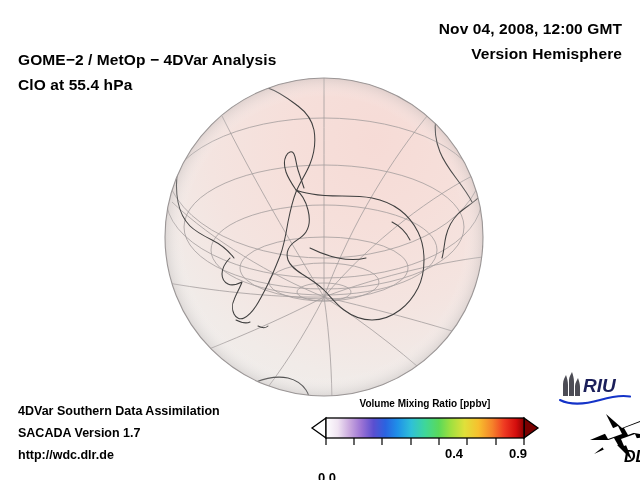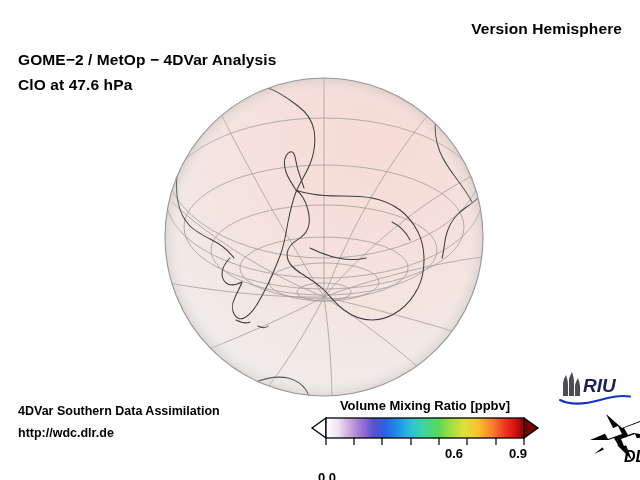--- a/index.html
+++ b/index.html
@@ -75,21 +75,21 @@
     top: 398px;
     width: 240px;
     height: 76px;
   }
   #colorbar-title {
     position: absolute;
     left: 0;
     top: 0;
     width: 240px;
     text-align: center;
-    font-size: 13px;
+    font-size: 10px;
     font-weight: bold;
     white-space: nowrap;
   }
   #colorbar-graphic {
     position: absolute;
     left: 0;
     top: 18px;
   }
   #colorbar-ticklabels {
     position: absolute;
@@ -118,24 +118,25 @@
     left: 588px;
     top: 412px;
     font-style: italic;
   }
 </style>
 </head>
 <body>
 
 <div id="header-left">
   <div class="hdr-line">GOME−2 / MetOp − 4DVar Analysis</div>
-  <div class="hdr-line">ClO at 47.6 hPa</div>
+  <div class="hdr-line">ClO at 55.4 hPa</div>
 </div>
 
 <div id="header-right">
+  <div class="hdr-line">Nov 04, 2008, 12:00 GMT</div>
   <div class="hdr-line">Version Hemisphere</div>
 </div>
 
 <div id="globe-panel">
   <svg id="globe-svg" width="640" height="340" viewBox="0 0 640 340">
     <defs>
       <clipPath id="globeClip">
         <circle cx="324" cy="167" r="159"></circle>
       </clipPath>
 
@@ -240,20 +241,21 @@
       </g>
     </g>
 
     <circle cx="324" cy="167" r="159" fill="url(#limbShade)"></circle>
     <circle cx="324" cy="167" r="159" fill="none" stroke="#9b9696" stroke-width="1.1"></circle>
   </svg>
 </div>
 
 <div id="footer-left">
   <div class="ftr-line">4DVar Southern Data Assimilation</div>
+  <div class="ftr-line">SACADA Version 1.7</div>
   <div class="ftr-line">http://wdc.dlr.de</div>
 </div>
 
 <div id="colorbar-block">
   <div id="colorbar-title">Volume Mixing Ratio [ppbv]</div>
 
   <svg id="colorbar-graphic" width="240" height="30" viewBox="0 0 240 30">
     <defs>
       <linearGradient id="cbGrad" x1="0" y1="0" x2="1" y2="0">
         <stop offset="0%" stop-color="#ffffff"></stop>
@@ -290,21 +292,21 @@
       <line x1="134" y1="22" x2="134" y2="29"></line>
       <line x1="162" y1="22" x2="162" y2="29"></line>
       <line x1="191" y1="22" x2="191" y2="29"></line>
       <line x1="219" y1="22" x2="219" y2="29"></line>
     </g>
   </svg>
 
   <div id="colorbar-ticklabels">
     <span class="cb-ticklabel" style="left:22px;margin-top:24px;">0.0</span>
     <span class="cb-ticklabel" style="left:85px;margin-top:36px;">0.3</span>
-    <span class="cb-ticklabel" style="left:149px;">0.6</span>
+    <span class="cb-ticklabel" style="left:149px;">0.4</span>
     <span class="cb-ticklabel" style="left:213px;">0.9</span>
   </div>
 </div>
 
 <div id="logo-riu">
   <svg width="76" height="34" viewBox="0 0 76 34">
 
     <g fill="#4c4c55">
       <path d="M7,24 L7,12 C7,8 9,5 10,3 C11,6 12,9 12,13 L12,24 Z"></path>
       <path d="M13,24 L13,8 C13,5 15,2 16,0 C17,3 18,6 18,10 L18,24 Z"></path>

